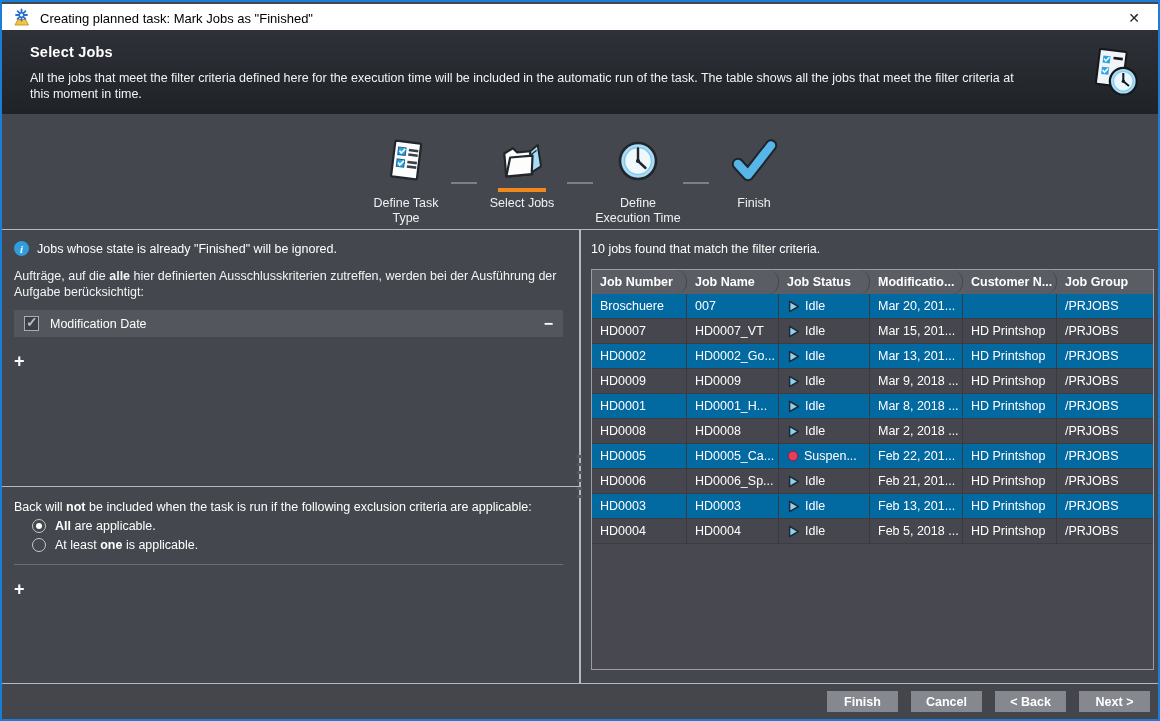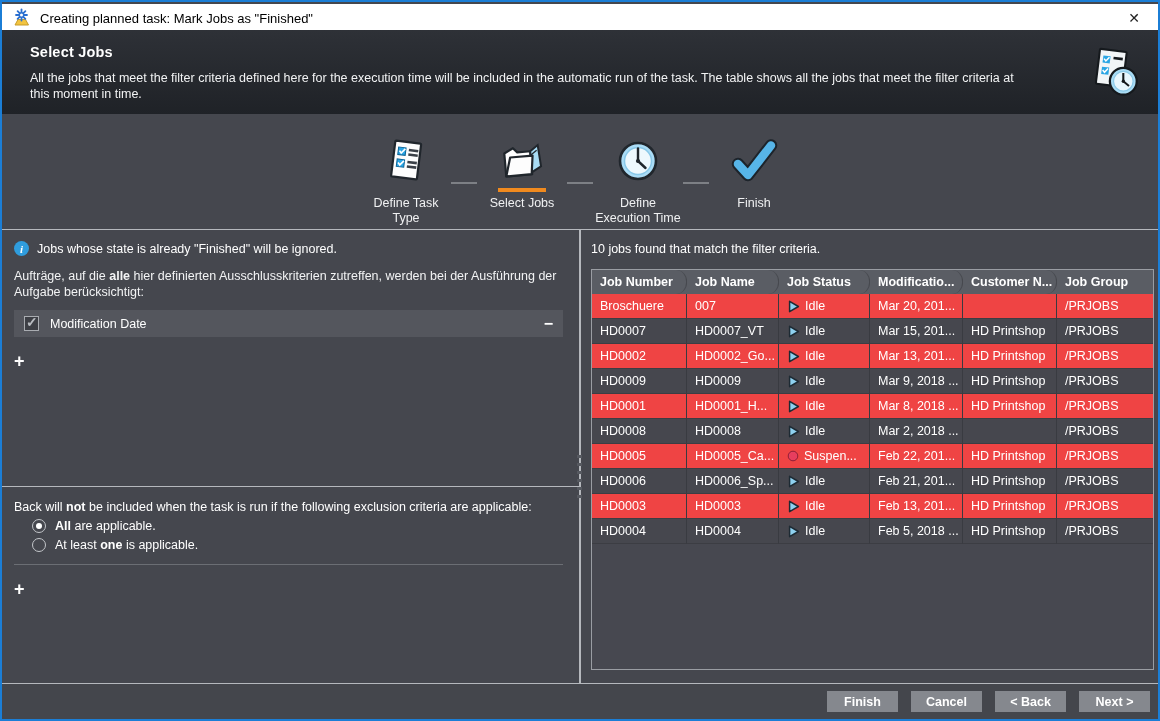--- a/index.html
+++ b/index.html
@@ -79,21 +79,21 @@
   .summary { position:absolute; left:10px; top:12px; }
   .jobtable { position:absolute; left:10px; top:39px; width:563px; bottom:15px; border:1px solid #9a9da3; background:#474850; }
   .tgrid { display:grid; grid-template-columns:95px 92px 91px 93px 94px 96px; }
   .thead { background:#5a5d64; }
   .thead .hcell { height:24px; line-height:24px; font-weight:bold; padding-left:8px; border-right:1px solid #46484e;
       white-space:nowrap; overflow:hidden; cursor:pointer;border-radius:11px; }
   .thead .hcell:last-child { border-right:none; }
   .trow .tcell { height:25px; line-height:25px; padding-left:8px; border-right:1px solid #393b41; border-bottom:1px solid #3c3d43;
       white-space:nowrap; overflow:hidden; display:flex; align-items:center; gap:5px; }
   .trow .tcell:last-child { border-right:none; }
-  .trow { background:#ef4444; }
+  .trow { background:#0369a1; }
   .trow.odd { background:#46474e; }
   .sticon { display:flex; align-items:center; flex:0 0 auto; }
 
   
   .footer { position:absolute; left:0; bottom:0; right:0; height:36px; border-top:1px solid #b5b8bd; background:#44464c;
       display:flex; align-items:center; justify-content:flex-end; gap:13px; padding-right:8px; }
   .fbtn { width:71px; height:21px; background:#85888e; color:#fff; font-weight:bold; font-size:12.5px;
       border:none; font-family:"Liberation Sans", sans-serif; cursor:pointer; display:flex; align-items:center; justify-content:center; }
 </style>
 </head>

